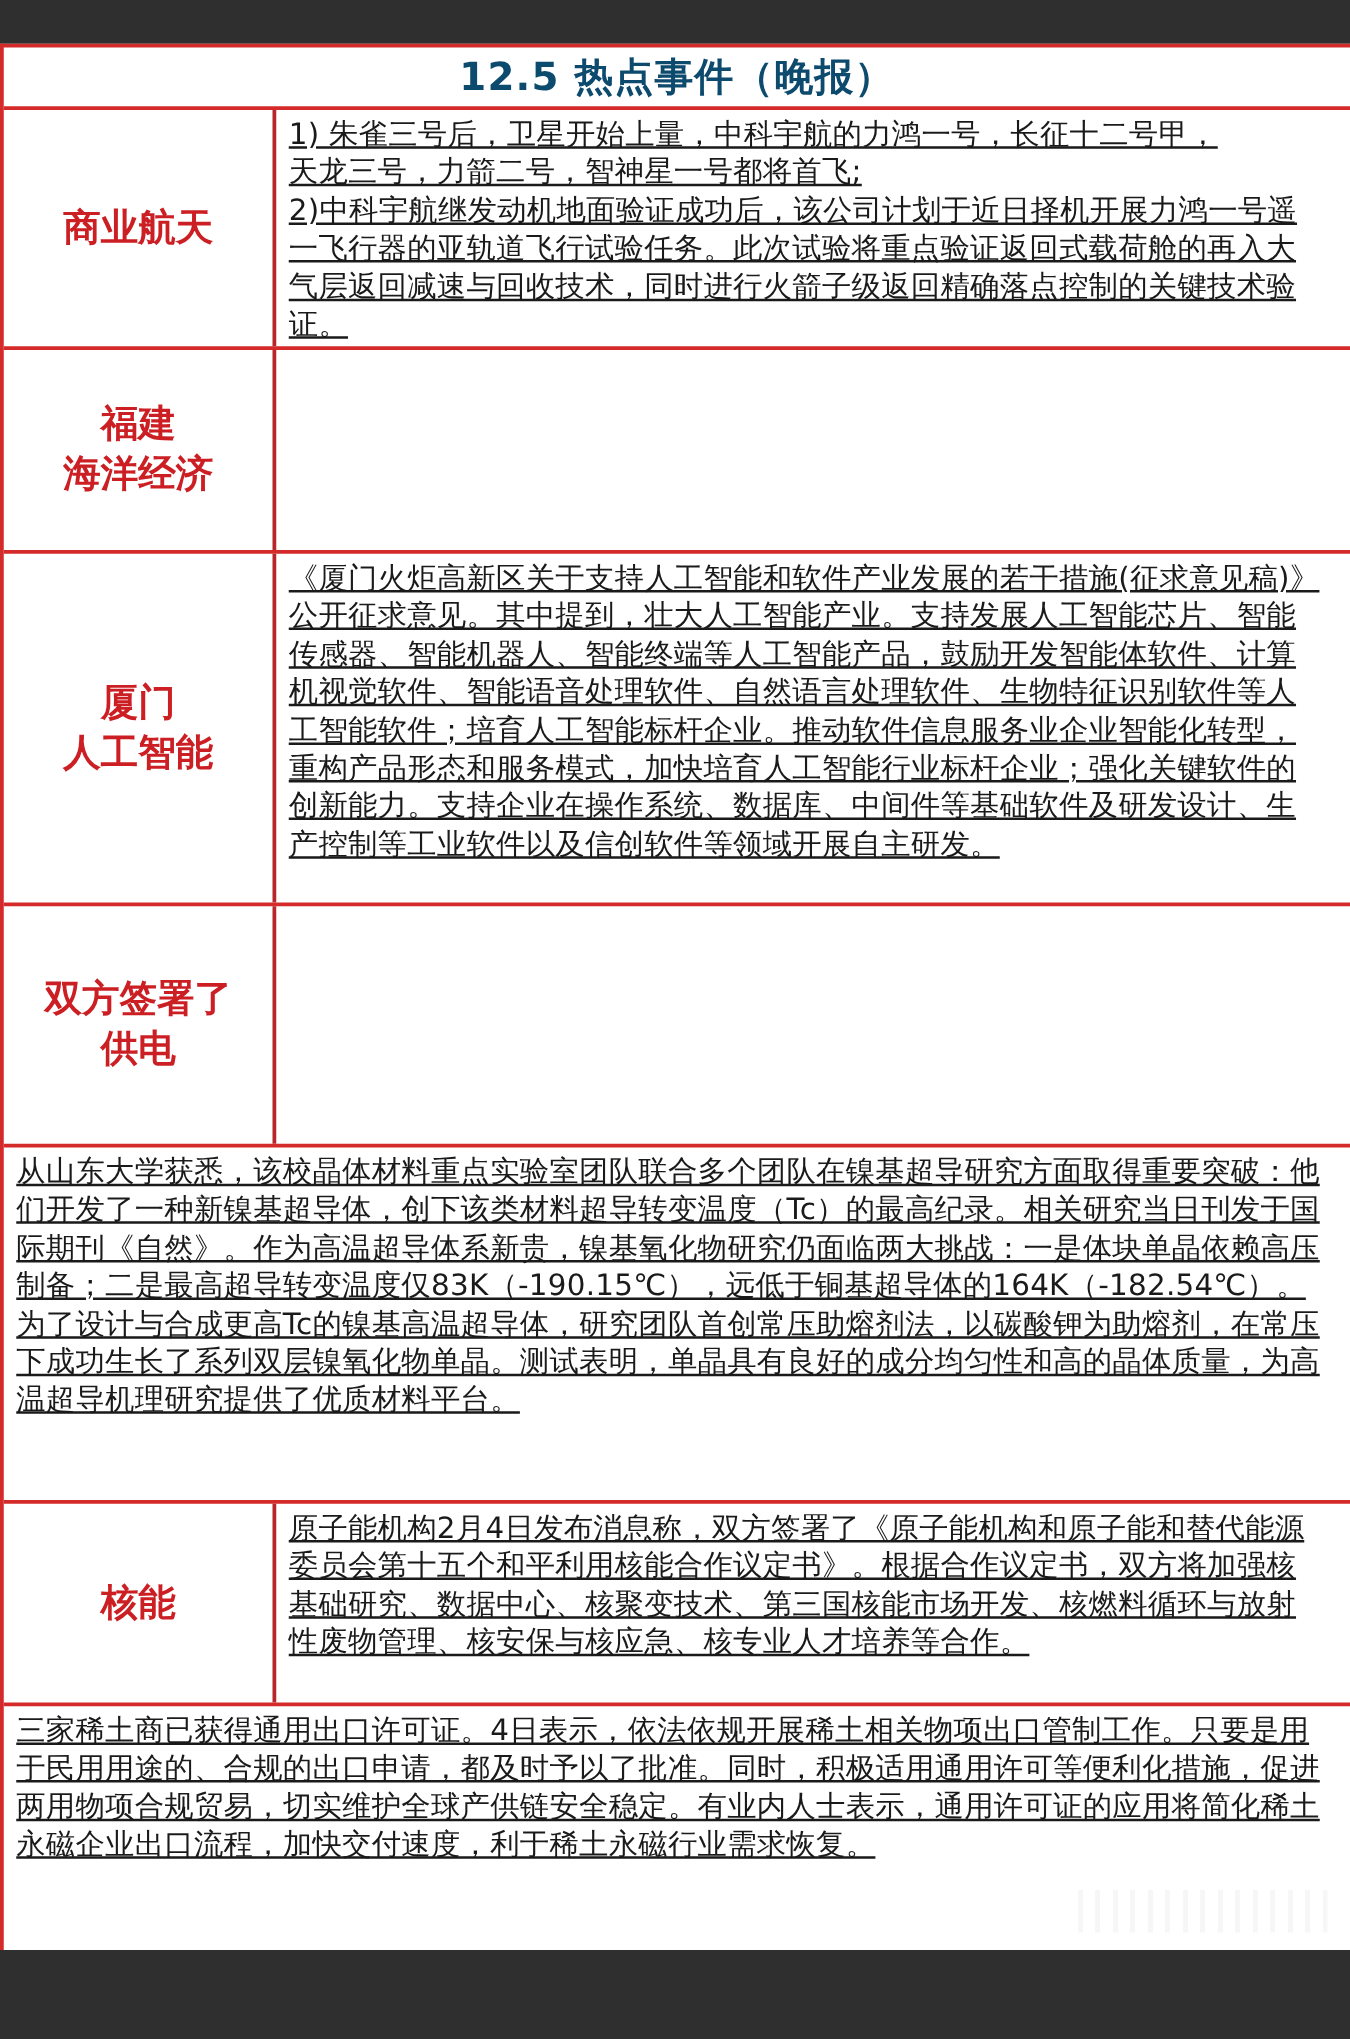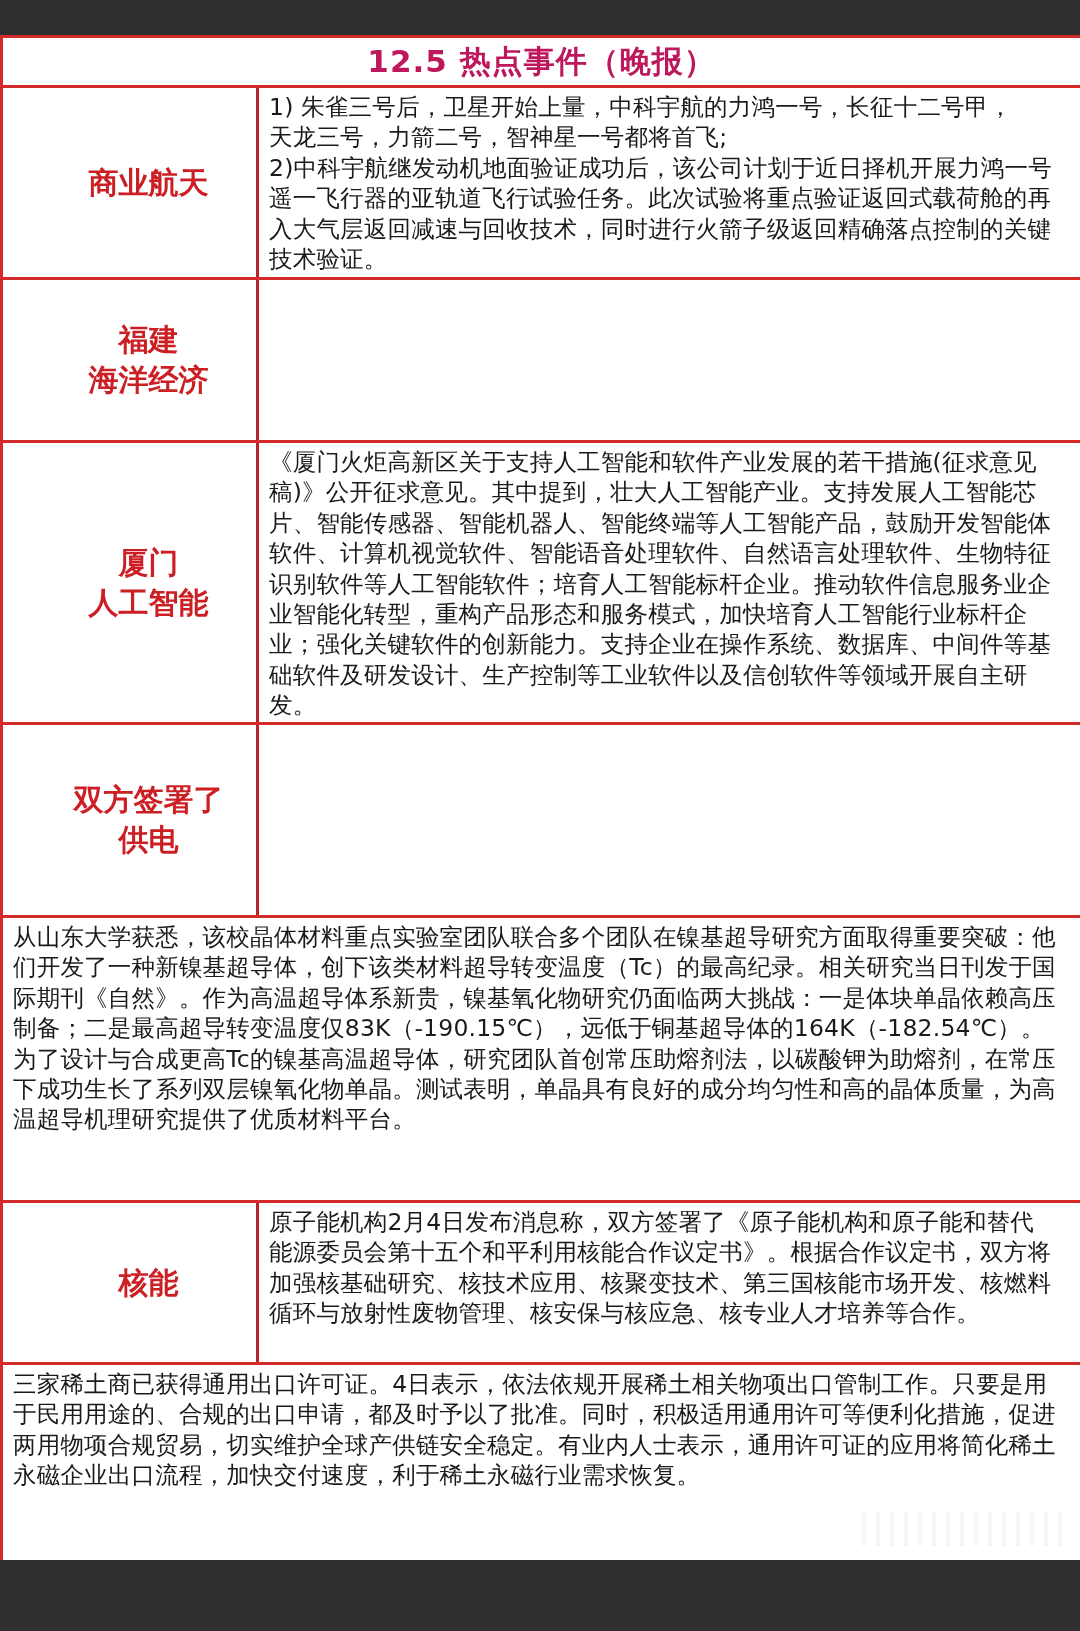--- a/index.html
+++ b/index.html
@@ -44,21 +44,21 @@
       left: 0; top: 0;
       width: 1077px;
       height: 47px;
       border-bottom: 3px solid #d42a2a;
       display: flex;
       align-items: center;
       justify-content: center;
       box-sizing: content-box;
     }
     .title-text {
-      color: #be185d;
+      color: #0c4a6e;
       font-weight: bold;
       font-size: 31px;
       letter-spacing: 1px;
     }
     .row {
       position: absolute;
       left: 0;
       width: 1077px;
       box-sizing: border-box;
       border-bottom: 3px solid #d42a2a;
@@ -72,32 +72,32 @@
       box-sizing: border-box;
       display: flex;
       flex-direction: column;
       align-items: center;
       justify-content: center;
       color: #cc1f24;
       font-weight: bold;
       font-size: 30px;
       line-height: 40px;
       text-align: center;
-      margin-left: 38px;
     }
     .content-cell {
       flex: 1;
       box-sizing: border-box;
       padding: 4px 24px 0 10px;
       color: #1a1a1a;
       font-size: 23.5px;
       line-height: 30.4px;
       letter-spacing: 0.2px;
       white-space: pre-line;
       overflow: hidden;
+      text-decoration: underline;
     }
     .watermark {
       position: absolute;
       right: 18px;
       top: 1512px;
       width: 210px;
       height: 34px;
       background: repeating-linear-gradient(90deg, rgba(255,255,255,0.85) 0 10px, rgba(235,235,235,0.6) 10px 14px);
       opacity: 0.7;
     }
@@ -144,21 +144,21 @@
   </div>
 
   <div class="row" style="top:880px;height:285px;">
     <div class="content-cell">从山东大学获悉，该校晶体材料重点实验室团队联合多个团队在镍基超导研究方面取得重要突破：他们开发了一种新镍基超导体，创下该类材料超导转变温度（Tc）的最高纪录。相关研究当日刊发于国际期刊《自然》。作为高温超导体系新贵，镍基氧化物研究仍面临两大挑战：一是体块单晶依赖高压制备；二是最高超导转变温度仅83K（-190.15℃），远低于铜基超导体的164K（-182.54℃）。为了设计与合成更高Tc的镍基高温超导体，研究团队首创常压助熔剂法，以碳酸钾为助熔剂，在常压下成功生长了系列双层镍氧化物单晶。测试表明，单晶具有良好的成分均匀性和高的晶体质量，为高温超导机理研究提供了优质材料平台。</div>
   </div>
 
   <div class="row" style="top:1165px;height:162px;">
     <div class="label-cell">
       <span>核能</span>
     </div>
-    <div class="content-cell">原子能机构2月4日发布消息称，双方签署了《原子能机构和原子能和替代能源委员会第十五个和平利用核能合作议定书》。根据合作议定书，双方将加强核基础研究、核技术应用、核聚变技术、第三国核能市场开发、核燃料循环与放射性废物管理、核安保与核应急、核专业人才培养等合作。</div>
+    <div class="content-cell">原子能机构2月4日发布消息称，双方签署了《原子能机构和原子能和替代能源委员会第十五个和平利用核能合作议定书》。根据合作议定书，双方将加强核基础研究、数据中心、核聚变技术、第三国核能市场开发、核燃料循环与放射性废物管理、核安保与核应急、核专业人才培养等合作。</div>
   </div>
 
   <div class="row last" style="top:1327px;height:198px;">
     <div class="content-cell">三家稀土商已获得通用出口许可证。4日表示，依法依规开展稀土相关物项出口管制工作。只要是用于民用用途的、合规的出口申请，都及时予以了批准。同时，积极适用通用许可等便利化措施，促进两用物项合规贸易，切实维护全球产供链安全稳定。有业内人士表示，通用许可证的应用将简化稀土永磁企业出口流程，加快交付速度，利于稀土永磁行业需求恢复。</div>
   </div>
 </div>
 
 <div class="watermark"></div>
 
 <div class="bottom-band"></div>

